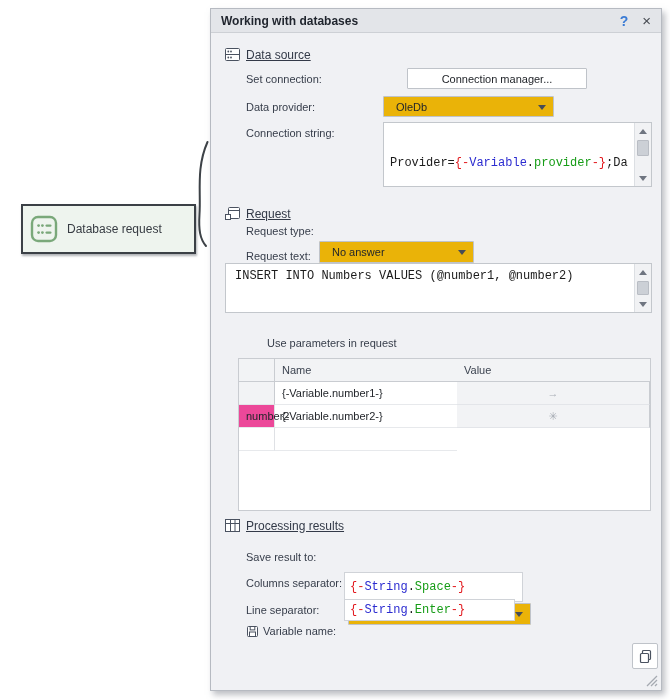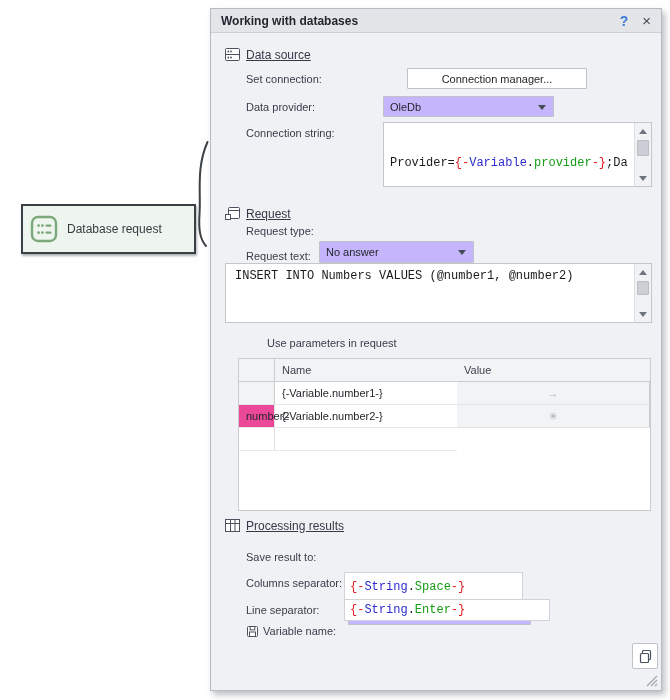--- a/index.html
+++ b/index.html
@@ -26,22 +26,22 @@
   .help  { font-size:14px; font-weight:bold; color:#3a7bd5; margin-right:14px; cursor:pointer; }
   .close { font-size:15px; color:#474b52; cursor:pointer; line-height:1; }
 
   .abs { position:absolute; }
   .lbl { font-size:11px; color:#363d4a; white-space:nowrap; }
   .heading { display:flex; align-items:center; gap:5px; cursor:pointer; }
   .heading span { font-size:12px; color:#333a48; text-decoration:underline; }
 
   .btn { background:#fff; border:1px solid #bfc3c9; border-radius:1px; font-size:11px;
          color:#23262b; display:flex; align-items:center; justify-content:center; cursor:pointer;margin-left:24px; }
-  .combo { background:#c4b5fd; border:1px solid #bfc3c9; border-radius:1px; font-size:11px;
-           color:#23262b; display:flex; align-items:center; padding-left:6px; position:relative; cursor:pointer; }
+  .combo { background:#eab308; border:1px solid #bfc3c9; border-radius:1px; font-size:11px;
+           color:#23262b; display:flex; align-items:center; padding-left:12px; position:relative; cursor:pointer; }
   .carrow { position:absolute; right:7px; top:50%; margin-top:-2px; width:0; height:0;
             border-left:4px solid transparent; border-right:4px solid transparent; border-top:5px solid #474d56; }
 
   .editor { background:#fff; border:1px solid #c3c7cc; font-family:"Liberation Mono", monospace;
             font-size:12px; color:#1b1b1b; }
   .ed-content { position:absolute; left:0; top:0; right:17px; bottom:0; padding:3px 0 0 6px;
                 line-height:15px; white-space:pre; overflow:hidden; }
   .sb { position:absolute; right:0; top:0; bottom:0; width:17px; background:#f1f2f4; border-left:1px solid #dcdfe3; }
   .sb-up, .sb-dn { position:absolute; left:0; width:16px; height:16px; cursor:pointer; }
   .sb-up { top:0; } .sb-dn { bottom:0; }
@@ -154,21 +154,21 @@
       <span>Request</span>
     </div>
 
     <div class="abs lbl" style="left:35px; top:216px;">Request type:</div>
     <div class="abs combo" style="left:108px; top:211px; width:155px; height:22px;">
       <span>No answer</span>
       <i class="carrow"></i>
     </div>
 
     <div class="abs lbl" style="left:35px; top:241px;">Request text:</div>
-    <div class="abs editor" style="left:14px; top:254px; width:427px; height:60px;">
+    <div class="abs editor" style="left:14px; top:254px; width:427px; height:50px;">
       <div class="ed-content" style="padding:5px 0 0 9px;">INSERT INTO Numbers VALUES (@number1, @number2)</div>
       <div class="sb">
         <div class="sb-up">
             <div class="tri-up"></div>
           </div>
         <div class="sb-thumb" style="top:17px; height:14px;"></div>
         <div class="sb-dn">
             <div class="tri-dn"></div>
           </div>
       </div>
@@ -213,21 +213,21 @@
       <span>Variable</span>
       <i class="carrow"></i>
     </div>
 
     <div class="abs lbl" style="left:35px; top:568px;">Columns separator:</div>
     <div class="abs codebox" style="left:133px; top:563px; width:179px; height:30px;">
       <span><span class="cR">{-</span><span class="cB">String</span><span class="cK">.</span><span class="cG">Space</span><span class="cR">-}</span></span>
     </div>
 
     <div class="abs lbl" style="left:35px; top:595px;">Line separator:</div>
-    <div class="abs codebox" style="left:133px; top:590px; width:206px; height:22px;">
+    <div class="abs codebox" style="left:133px; top:590px; width:171px; height:22px;">
       <span><span class="cR">{-</span><span class="cB">String</span><span class="cK">.</span><span class="cG">Enter</span><span class="cR">-}</span></span>
     </div>
 
     <div class="abs" style="left:35px; top:615px;">
       <svg width="13" height="13" viewBox="0 0 13 13">
         <rect x="1.5" y="1.5" width="10" height="10" rx="1" fill="#fff" stroke="#4a5260"></rect>
         <rect x="4.2" y="1.5" width="4.6" height="3.4" fill="#fff" stroke="#4a5260"></rect>
         <rect x="3.5" y="7" width="6" height="4.5" fill="#fff" stroke="#4a5260"></rect>
       </svg>
     </div>

